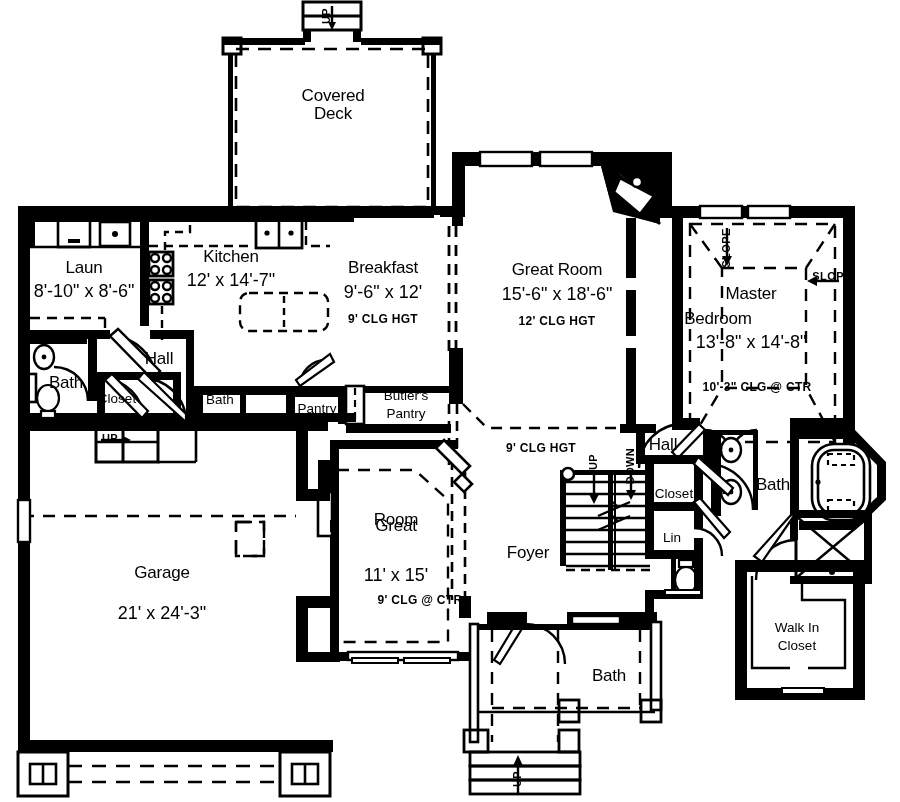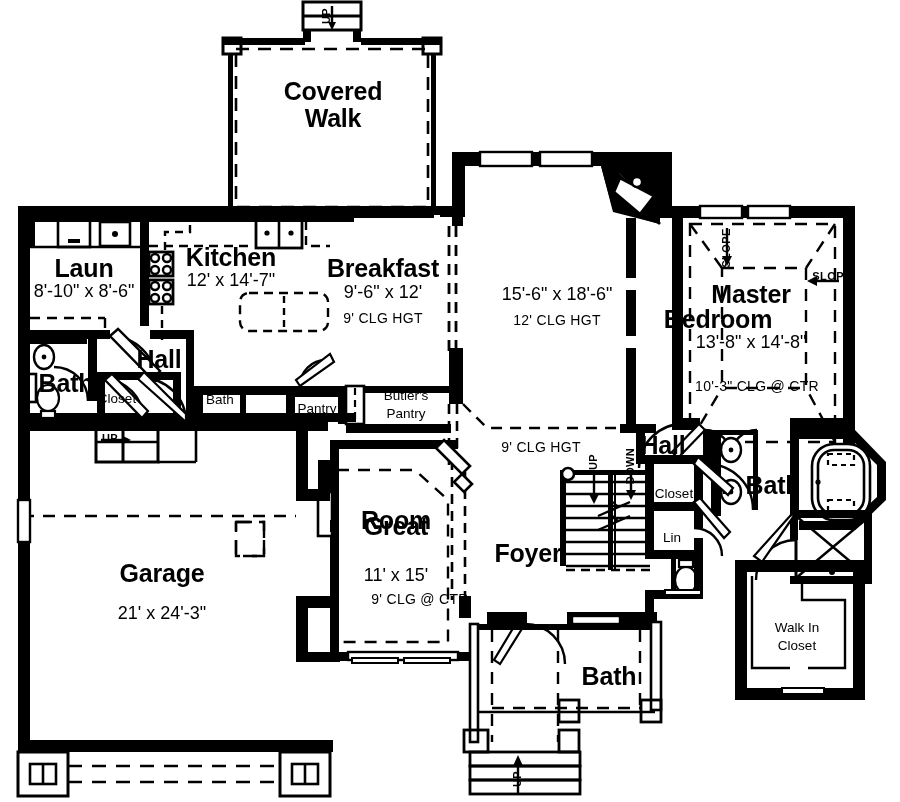--- a/index.html
+++ b/index.html
@@ -1,23 +1,23 @@
 <!DOCTYPE html>
 <html><head>
 <meta charset="utf-8">
 <style>
   html,body{margin:0;padding:0;background:#ffffff;}
   body{font-family:"Liberation Sans",sans-serif;}
   #plan-root{position:relative;width:900px;height:802px;background:#fff;overflow:hidden;}
   #plan-svg{position:absolute;left:0;top:0;}
   .lbl{position:absolute;text-align:center;color:#000;line-height:1.08;white-space:nowrap;
        font-family:"Liberation Sans",sans-serif;transform:translate(-50%,-50%);}
-  .lbl-room{font-size:25px;font-weight:700;letter-spacing:-0.2px;}
+  .lbl-room{font-size:17px;font-weight:400;letter-spacing:-0.2px;}
   .lbl-dim{font-size:18px;font-weight:400;}
-  .lbl-clg{font-size:14px;font-weight:400;letter-spacing:0.3px;}
+  .lbl-clg{font-size:12px;font-weight:700;letter-spacing:0.3px;}
   .lbl-small{font-size:13.5px;font-weight:400;}
   .lbl-tiny{font-size:11px;font-weight:700;letter-spacing:0.4px;}
   .lbl-vert{transform:translate(-50%,-50%) rotate(-90deg);}
   .stk{display:block;}
 </style>
 </head>
 <body>
 
 <div id="plan-root">
 
@@ -451,33 +451,34 @@
     <polygon points="518,755 513,766 523,766" fill="#000"></polygon>
 
     <rect x="572" y="616" width="48" height="8" fill="#fff" stroke="#000" stroke-width="2.4"></rect>
   </g>
 
   </g>
 </svg>
 
 <div class="lbl lbl-room" style="left:333px;top:105px">
   <span class="stk">Covered</span>
-  <span class="stk">Walk</span>
+  <span class="stk">Deck</span>
 </div>
 
 <div class="lbl lbl-room" style="left:84px;top:268px">Laun</div>
 <div class="lbl lbl-dim" style="left:84px;top:292px">8'-10" x 8'-6"</div>
 
 <div class="lbl lbl-room" style="left:231px;top:257px">Kitchen</div>
 <div class="lbl lbl-dim" style="left:231px;top:281px">12' x 14'-7"</div>
 
 <div class="lbl lbl-room" style="left:383px;top:268px">Breakfast</div>
 <div class="lbl lbl-dim" style="left:383px;top:293px">9'-6" x 12'</div>
 <div class="lbl lbl-clg" style="left:383px;top:319px">9'  CLG HGT</div>
 
+<div class="lbl lbl-room" style="left:557px;top:270px">Great Room</div>
 <div class="lbl lbl-dim" style="left:557px;top:295px">15'-6" x 18'-6"</div>
 <div class="lbl lbl-clg" style="left:557px;top:321px">12' CLG HGT</div>
 
 <div class="lbl lbl-room" style="left:751px;top:294px">Master</div>
 <div class="lbl lbl-room" style="left:718px;top:319px">Bedroom</div>
 <div class="lbl lbl-dim" style="left:751px;top:343px">13'-8" x 14'-8"</div>
 <div class="lbl lbl-clg" style="left:757px;top:387px">10'-3" CLG @ CTR</div>
 <div class="lbl lbl-tiny lbl-vert" style="left:727px;top:248px">SLOPE</div>
 <div class="lbl lbl-tiny" style="left:832px;top:277px">SLOPE</div>
 

